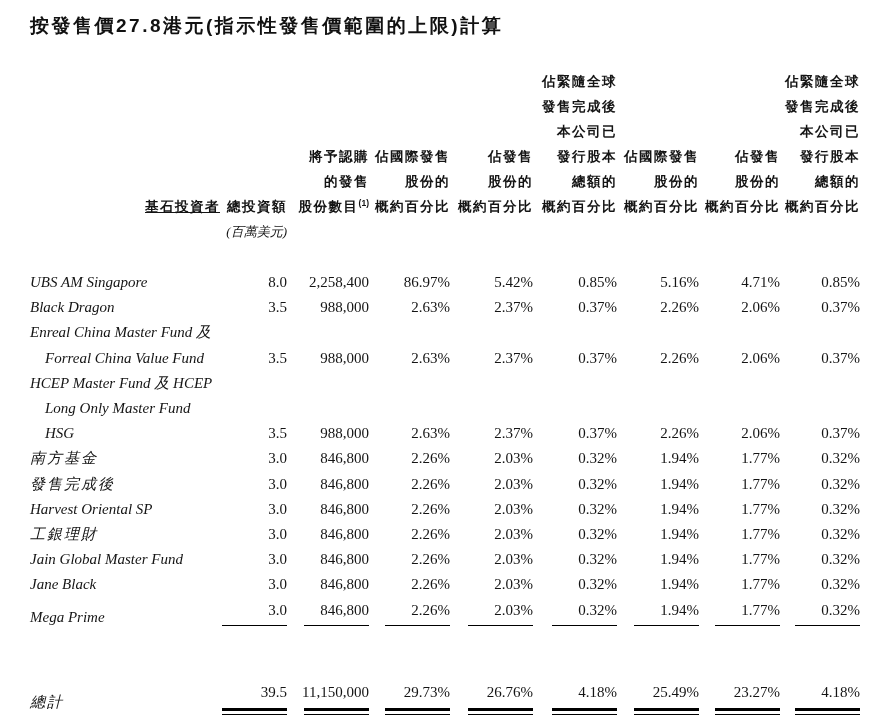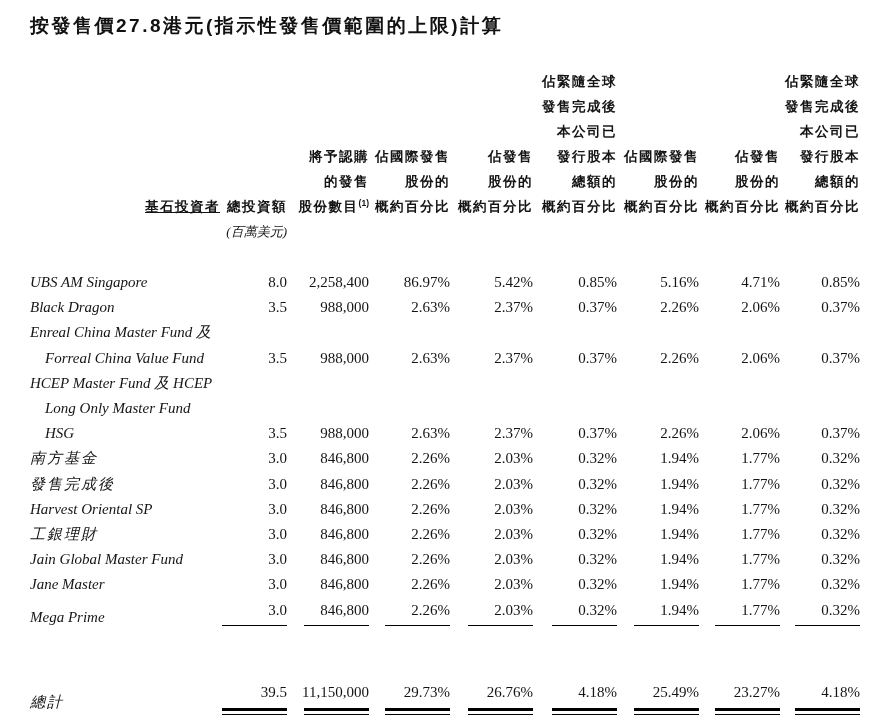--- a/index.html
+++ b/index.html
@@ -416,21 +416,21 @@
           </td>
           <td class="num">
             <div class="val">1.77%</div>
           </td>
           <td class="num">
             <div class="val">0.32%</div>
           </td>
         </tr>
         <tr>
           <td class="name">
-            <div class="nline">Jane Master</div>
+            <div class="nline">Jane Black</div>
           </td>
           <td class="num">
             <div class="val">3.0</div>
           </td>
           <td class="num">
             <div class="val">846,800</div>
           </td>
           <td class="num">
             <div class="val">2.26%</div>
           </td>

